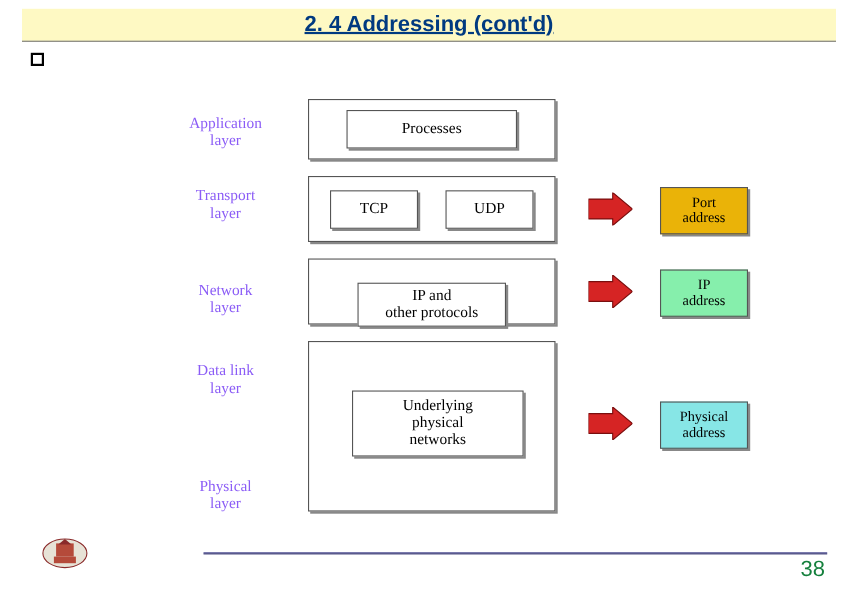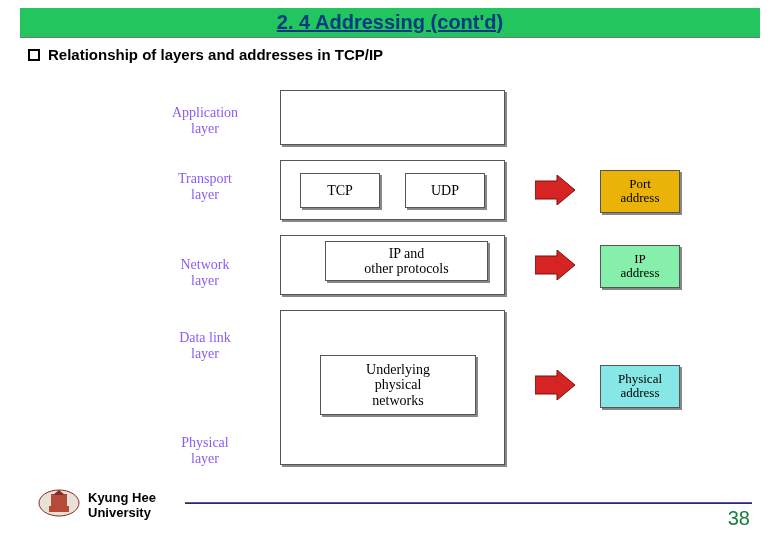--- a/index.html
+++ b/index.html
@@ -6,21 +6,21 @@
   body {
     width: 780px;
     height: 540px;
     background: #fff;
     font-family: Arial, Helvetica, sans-serif;
     position: relative;
     overflow: hidden;
   }
   .title-bar {
     margin: 8px 20px 0 20px;
-    background: #22c55e;
+    background: #fef9c3;
     border-bottom: 1px solid #777;
     text-align: center;
     padding: 3px 0;
   }
   .title-bar span {
     font-size: 20px;
     font-weight: bold;
     color: #003a80;
     text-decoration: underline;
   }
@@ -130,39 +130,40 @@
   }
 </style>
 </head>
 <body>
 
 <div class="title-bar">
   <span>2. 4 Addressing (cont'd)</span>
 </div>
 
 <div class="bullet-line">
-  <span class="sq"></span><span>Relationship of layers and addresses in TCP/IP</span>
+  <span class="sq"></span>
 </div>
 
 <div class="diagram">
 
   <div class="layer-label" style="top:20px">Application<br>layer</div>
   <div class="layer-label" style="top:86px">Transport<br>layer</div>
   <div class="layer-label" style="top:172px">Network<br>layer</div>
   <div class="layer-label" style="top:245px">Data link<br>layer</div>
   <div class="layer-label" style="top:350px">Physical<br>layer</div>
 
   <div class="outer-box" style="top:5px; height:55px"></div>
+  <div class="inner-box" style="left:155px; top:15px; width:155px; height:35px">Processes</div>
 
   <div class="outer-box" style="top:75px; height:60px"></div>
   <div class="inner-box" style="left:245px; top:88px; width:80px; height:35px">UDP</div>
   <div class="inner-box" style="left:140px; top:88px; width:80px; height:35px">TCP</div>
 
   <div class="outer-box" style="top:150px; height:60px"></div>
-  <div class="inner-box" style="left:165px; top:156px; width:163px; height:40px">IP and<br>other protocols</div>
+  <div class="inner-box" style="left:165px; top:172px; width:135px; height:40px">IP and<br>other protocols</div>
 
   <div class="outer-box" style="top:225px; height:155px"></div>
   <div class="inner-box" style="left:160px; top:270px; width:156px; height:60px">Underlying<br>physical<br>networks</div>
 
   <div class="arrow" style="left:375px; top:90px">
     <svg width="40" height="30">
         <polygon points="0,6 22,6 22,0 40,15 22,30 22,24 0,24" fill="#d62424" stroke="#7a0e0e" stroke-width="1"></polygon>
       </svg>
   </div>
   <div class="arrow" style="left:375px; top:165px">
@@ -184,16 +185,15 @@
 
 <div class="footer">
   <div class="logo">
     <svg width="42" height="30">
       <ellipse cx="21" cy="15" rx="20" ry="13" fill="#e7e2d6" stroke="#8a2a2a" stroke-width="1"></ellipse>
       <rect x="13" y="6" width="16" height="12" fill="#b54a3a"></rect>
       <rect x="11" y="18" width="20" height="6" fill="#b54a3a"></rect>
       <polygon points="21,2 15,7 27,7" fill="#8a2a2a"></polygon>
     </svg>
   </div>
-  <div class="uni">Kyung Hee<br>University</div>
   <div class="foot-line"></div>
   <div class="pagenum">38</div>
 </div>
 
 </body></html>

